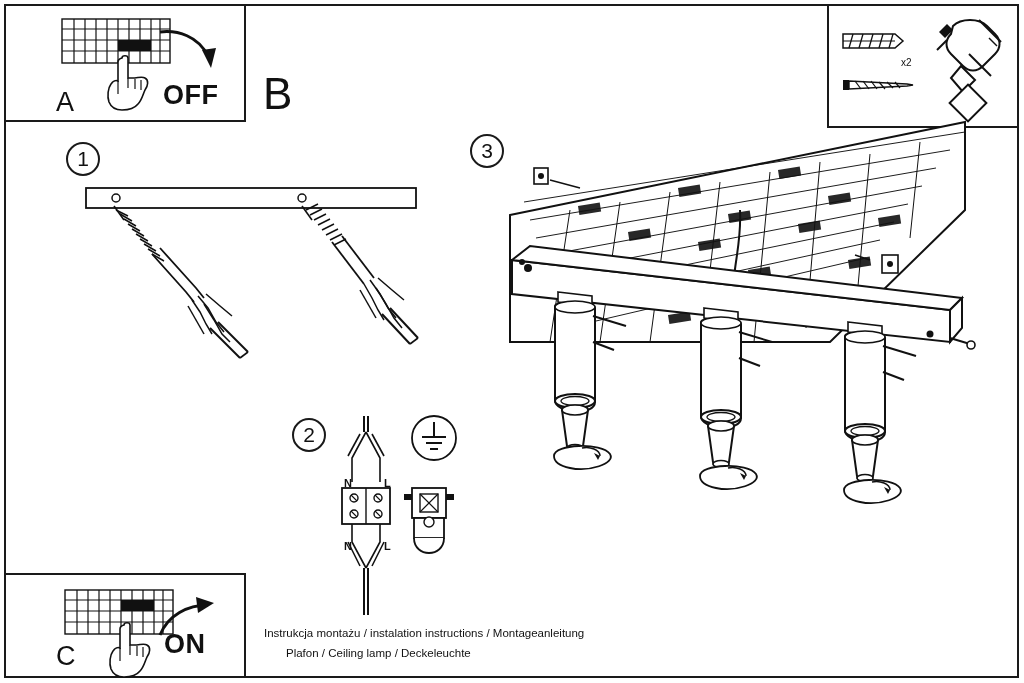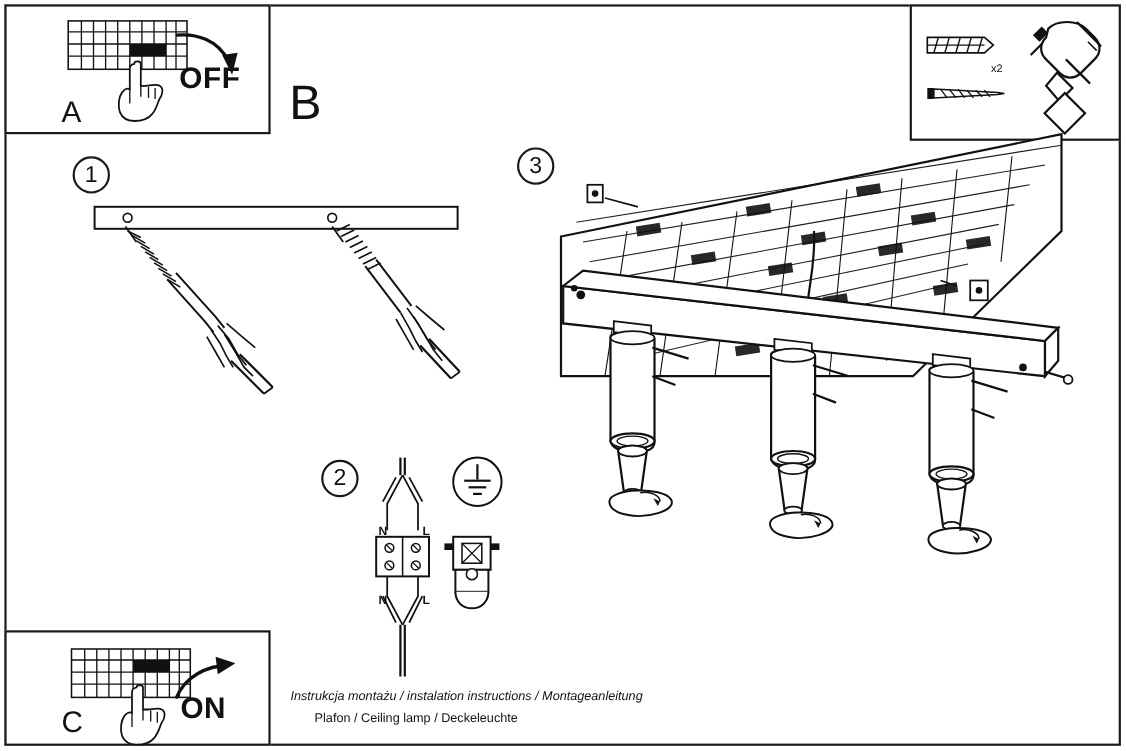--- a/index.html
+++ b/index.html
@@ -101,21 +101,21 @@
       <path d="M33 25 L33 35" stroke="#111" stroke-width="1.2" fill="none"></path>
       <path d="M39 26 L39 36" stroke="#111" stroke-width="1.2" fill="none"></path>
     </svg>
 
     <svg class="abs" style="left:152px; top:22px;" width="62" height="48" viewBox="0 0 62 48">
       <path d="M2 4 C20 2 40 8 50 28" fill="none" stroke="#111" stroke-width="3"></path>
       <path d="M44 22 L53 40 L58 20 Z" fill="#111"></path>
     </svg>
 
     <div class="lbl letter" style="left:50px; top:83px;">A</div>
-    <div class="lbl state" style="left:157px; top:52px;">OFF</div>
+    <div class="lbl state" style="left:157px; top:76px;">OFF</div>
   </div>
 
   <div class="lbl letter-big" style="left:263px; top:72px;">B</div>
 
   <div class="box" id="box-c">
     <svg class="abs" style="left:58px; top:14px;" width="110" height="46" viewBox="0 0 110 46">
       <rect x="1" y="1" width="108" height="44" fill="#ffffff" stroke="#111" stroke-width="1.4"></rect>
       <line x1="1" y1="11" x2="109" y2="11" stroke="#111" stroke-width="1.2"></line>
       <line x1="1" y1="22" x2="109" y2="22" stroke="#111" stroke-width="1.2"></line>
       <line x1="1" y1="33" x2="109" y2="33" stroke="#111" stroke-width="1.2"></line>
@@ -397,16 +397,16 @@
       <ellipse cx="415" cy="330" rx="13" ry="5" fill="#ffffff" stroke="#111" stroke-width="1.6"></ellipse>
       <ellipse cx="415" cy="368" rx="8" ry="3.5" fill="#ffffff" stroke="#111" stroke-width="1.6"></ellipse>
       <path d="M433 236 L466 246" stroke="#111" stroke-width="2" fill="none"></path>
       <path d="M433 262 L454 270" stroke="#111" stroke-width="2" fill="none"></path>
       <path d="M394 380 C394 368 442 366 450 378 C456 388 428 396 410 392 C400 390 394 386 394 380 Z" fill="#ffffff" stroke="#111" stroke-width="1.8"></path>
       <path d="M422 372 C430 370 440 374 440 380" fill="none" stroke="#111" stroke-width="1.4"></path>
       <path d="M440 380 L434 377 L438 384 Z" fill="#111"></path>
     </g>
   </svg>
 
-  <div class="lbl caption" style="left:264px; top:628px;font-style:italic;">Instrukcja montażu / instalation instructions / Montageanleitung</div>
+  <div class="lbl caption" style="left:264px; top:628px;">Instrukcja montażu / instalation instructions / Montageanleitung</div>
   <div class="lbl caption l2" style="left:264px; top:648px;padding-left:22px;">Plafon / Ceiling lamp / Deckeleuchte</div>
 
 </div>
 
 </body></html>

